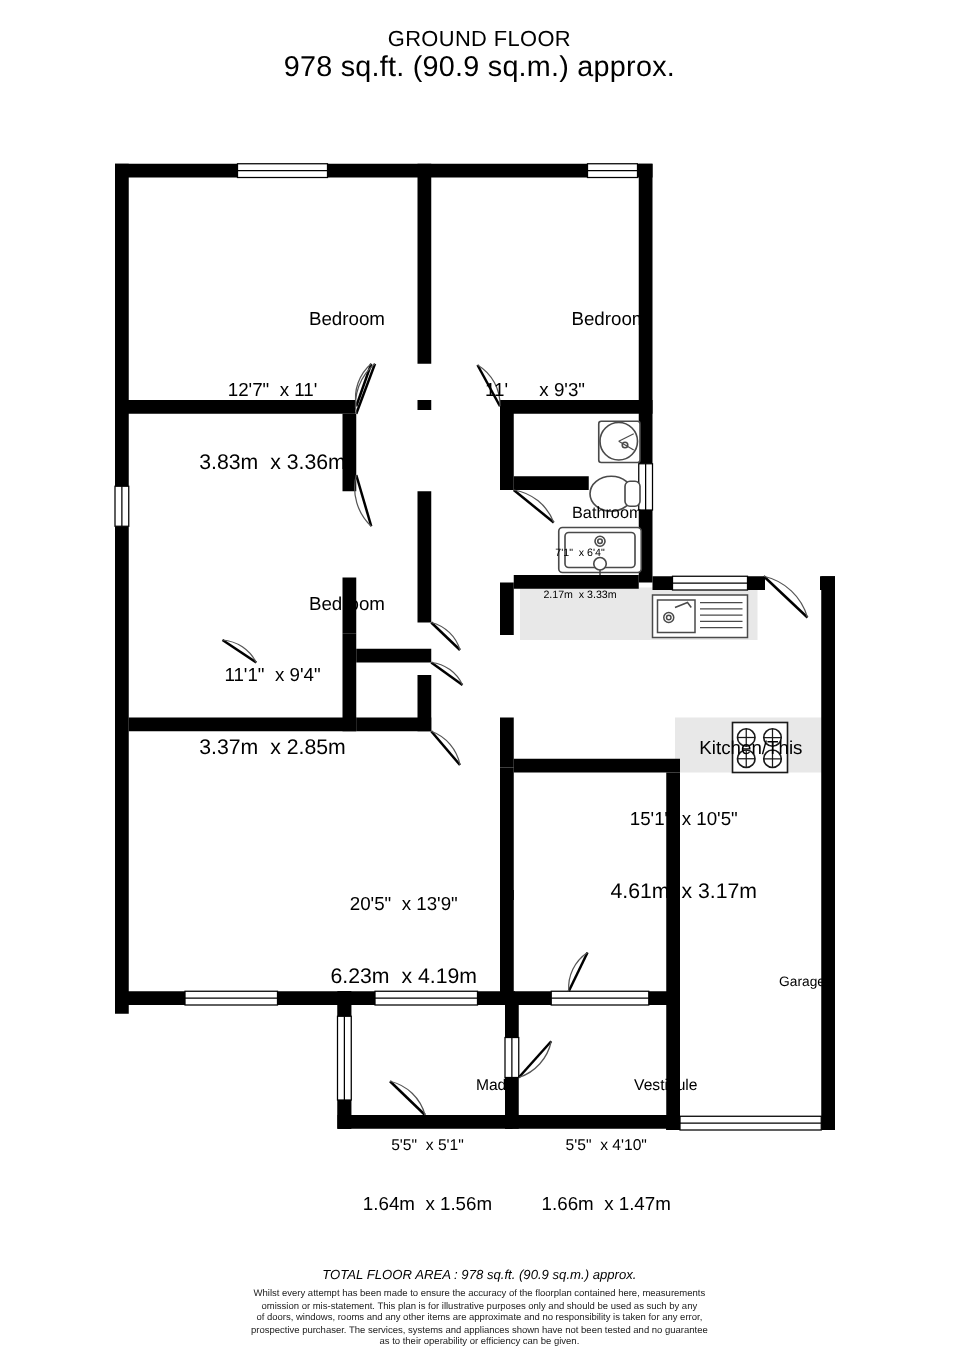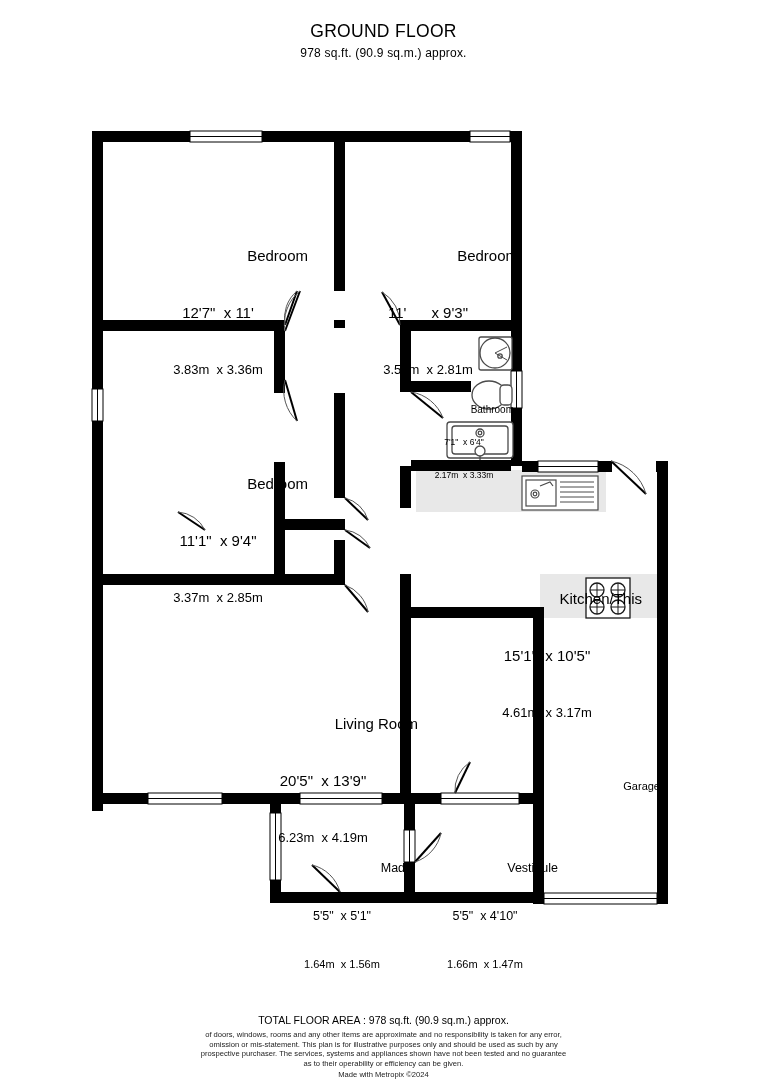--- a/index.html
+++ b/index.html
@@ -6,44 +6,44 @@
   body{
     width:767px;height:1080px;position:relative;overflow:hidden;
     font-family:"Liberation Sans","DejaVu Sans",sans-serif;
     color:#000;
   }
   #plan{position:absolute;left:0;top:0;width:750px;height:1080px;padding-left:24px;}
 
   
   .hdr{position:absolute;left:0;top:0;width:767px;text-align:center;}
   .hdr .l1{font-size:17.5px;letter-spacing:.3px;line-height:22px;margin-top:20px;}
-  .hdr .l2{font-size:12px;letter-spacing:.2px;line-height:22px;}
+  .hdr .l2{font-size:23px;letter-spacing:.2px;line-height:22px;}
 
   
   .room{position:absolute;text-align:center;white-space:pre;line-height:19px;}
   .room .name{font-size:15px;text-align:right;}
   .room .imp{font-size:15px;}
-  .room .met{font-size:13px;}
+  .room .met{font-size:17px;}
 
   .room.small{line-height:11px;}
-  .room.small .name{font-size:10px;}
+  .room.small .name{font-size:13px;}
   .room.small .imp{font-size:8.5px;}
   .room.small .met{font-size:8.5px;}
 
   .room.garage{line-height:14px;}
   .room.garage .name{font-size:11px;}
 
   .room.tiny{line-height:16px;}
   .room.tiny .name{font-size:12.5px;}
   .room.tiny .imp{font-size:12.5px;}
-  .room.tiny .met{font-size:11px;}
+  .room.tiny .met{font-size:15px;}
 
   
   .ftr{position:absolute;left:0;width:767px;text-align:center;}
-  .ftr .total{font-size:10.5px;line-height:14px;}
+  .ftr .total{font-size:10.5px;line-height:14px;font-style:italic;}
   .ftr .disc{font-size:7.6px;line-height:9.6px;color:#222;margin-top:3px;}
   .ftr .made{font-size:7.6px;line-height:9.6px;color:#222;margin-top:2px;}
 
   svg{display:block;}
 </style>
 </head>
 <body>
 
 <div id="plan">
 
@@ -311,21 +311,20 @@
 
   <div class="room" style="left:128px;top:208px;width:180px;">
     <div class="name">Bedroom</div>
     <div class="imp">12'7"  x 11'</div>
     <div class="met">3.83m  x 3.36m</div>
   </div>
 
   <div class="room" style="left:338px;top:208px;width:180px;">
     <div class="name">Bedroom</div>
     <div class="imp">11'      x 9'3"</div>
-    <div class="met">3.50m  x 2.81m</div>
   </div>
 
   <div class="room" style="left:128px;top:436px;width:180px;">
     <div class="name">Bedroom</div>
     <div class="imp">11'1"  x 9'4"</div>
     <div class="met">3.37m  x 2.85m</div>
   </div>
 
   <div class="room small" style="left:414px;top:382px;width:100px;">
     <div class="name">Bathroom</div>
@@ -333,21 +332,20 @@
     <div class="met">2.17m  x 3.33m</div>
   </div>
 
   <div class="room" style="left:452px;top:551px;width:190px;">
     <div class="name">Kitchen/This</div>
     <div class="imp">15'1"  x 10'5"</div>
     <div class="met">4.61m  x 3.17m</div>
   </div>
 
   <div class="room" style="left:228px;top:676px;width:190px;">
-    <div class="name">Living Room</div>
     <div class="imp">20'5"  x 13'9"</div>
     <div class="met">6.23m  x 4.19m</div>
   </div>
 
   <div class="room tiny" style="left:272px;top:828px;width:140px;">
     <div class="name">Made</div>
     <div class="imp">5'5"  x 5'1"</div>
     <div class="met">1.64m  x 1.56m</div>
   </div>
 
@@ -357,21 +355,22 @@
     <div class="met">1.66m  x 1.47m</div>
   </div>
 
   <div class="room garage" style="left:550px;top:751px;width:110px;">
     <div class="name">Garage</div>
   </div>
 
   <div class="ftr" style="top:1013px;">
     <div class="total">TOTAL FLOOR AREA : 978 sq.ft. (90.9 sq.m.) approx.</div>
     <div class="disc">
+      <div>Whilst every attempt has been made to ensure the accuracy of the floorplan contained here, measurements</div>
+      <div>omission or mis-statement. This plan is for illustrative purposes only and should be used as such by any</div>
       <div>of doors, windows, rooms and any other items are approximate and no responsibility is taken for any error,</div>
-      <div>omission or mis-statement. This plan is for illustrative purposes only and should be used as such by any</div>
       <div>prospective purchaser. The services, systems and appliances shown have not been tested and no guarantee</div>
       <div>as to their operability or efficiency can be given.</div>
     </div>
     <div class="made">Made with Metropix ©2024</div>
   </div>
 
 </div>
 
 </body></html>

